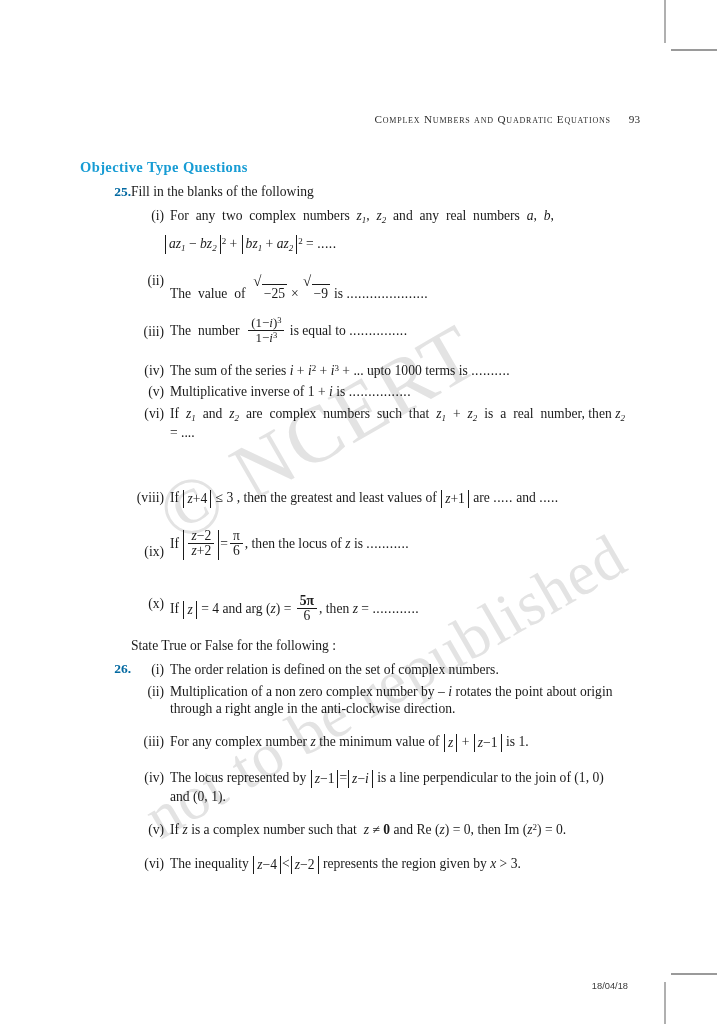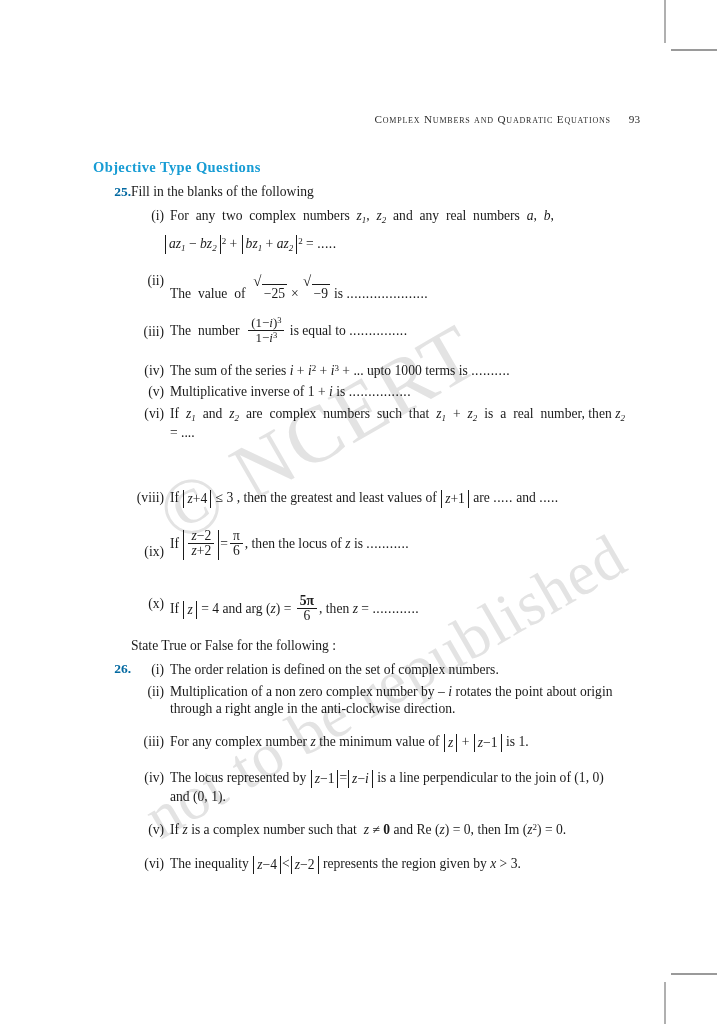--- a/index.html
+++ b/index.html
@@ -88,21 +88,21 @@
     font-size: 11.2px;
     letter-spacing: 0.55px;
     color: #2b2b2b;
     font-variant: small-caps;
   }
   .running-head .rh-title { letter-spacing: 0.8px; }
   .running-head .rh-page { margin-left: 18px; letter-spacing: 0; }
 
   .section-heading {
     position: absolute;
-    left: 93px; top: 159px;
+    left: 80px; top: 159px;
     font-size: 14.5px;
     font-weight: bold;
     color: #179cd4;
     letter-spacing: 0.4px;
   }
 
   .qnum {
     position: absolute;
     width: 40px;
     text-align: right;
@@ -336,14 +336,15 @@
     </span>
   </div>
 
   <div class="item" style="left:170px; top:855px;">
     <span class="rn">(vi)</span>
     <span class="body">
       The inequality <span class="absbig"><i>z</i>−4</span>&lt;<span class="absbig"><i>z</i>−2</span> represents the region given by <i>x</i> &gt; 3.
     </span>
   </div>
 
+  <div class="footer-date">18/04/18</div>
 
 </div>
 
 </body></html>

